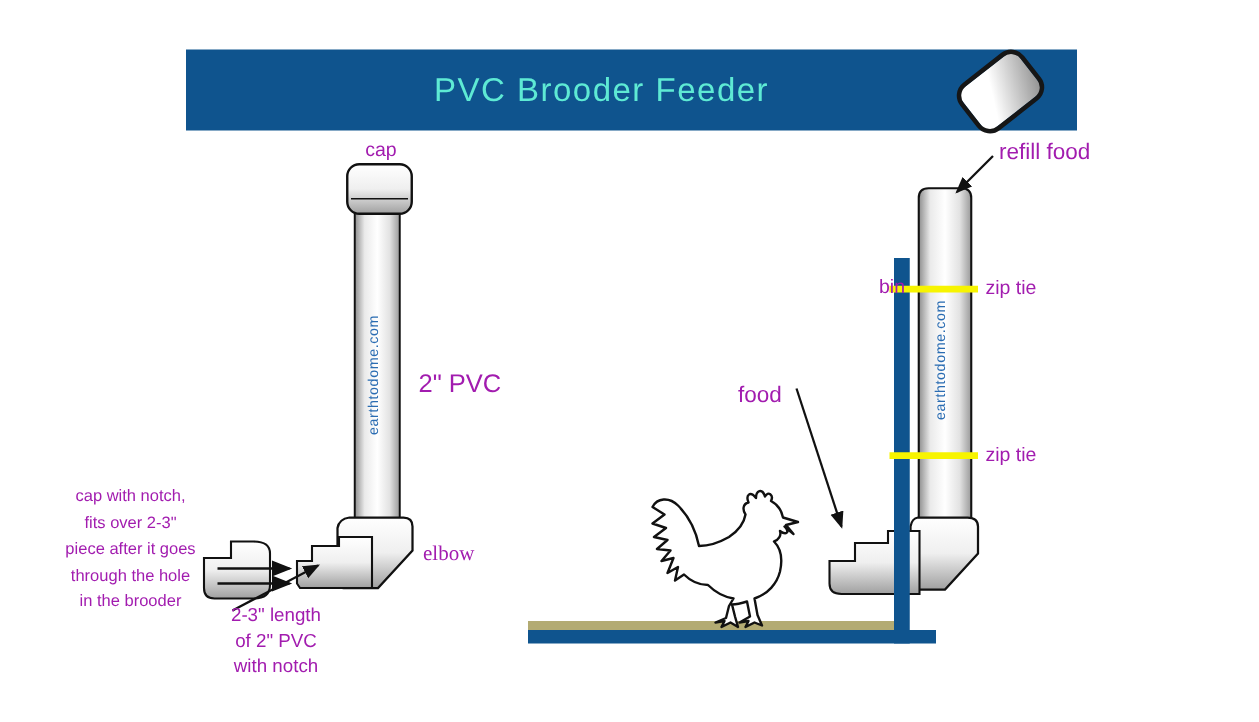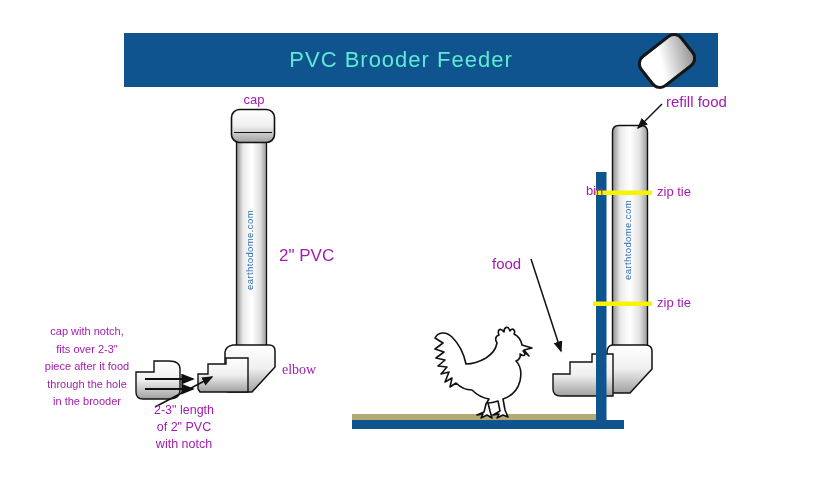--- a/index.html
+++ b/index.html
@@ -110,21 +110,21 @@
              L529,356 L524,350 Z" fill="#ffffff" stroke="#111" stroke-width="1.6" stroke-linejoin="round"></path>
   </svg>
 
   <div class="lbl cap-label">cap</div>
   <div class="lbl pvc-label">2" PVC</div>
   <div class="lbl elbow-label">elbow</div>
 
   <div class="lbl center cap-note">
     <div>cap with notch,</div>
     <div>fits over 2-3"</div>
-    <div>piece after it food</div>
+    <div>piece after it goes</div>
     <div>through the hole</div>
     <div>in the brooder</div>
   </div>
 
   <div class="lbl center len-note">
     <div>2-3" length</div>
     <div>of 2" PVC</div>
     <div>with notch</div>
   </div>
 

